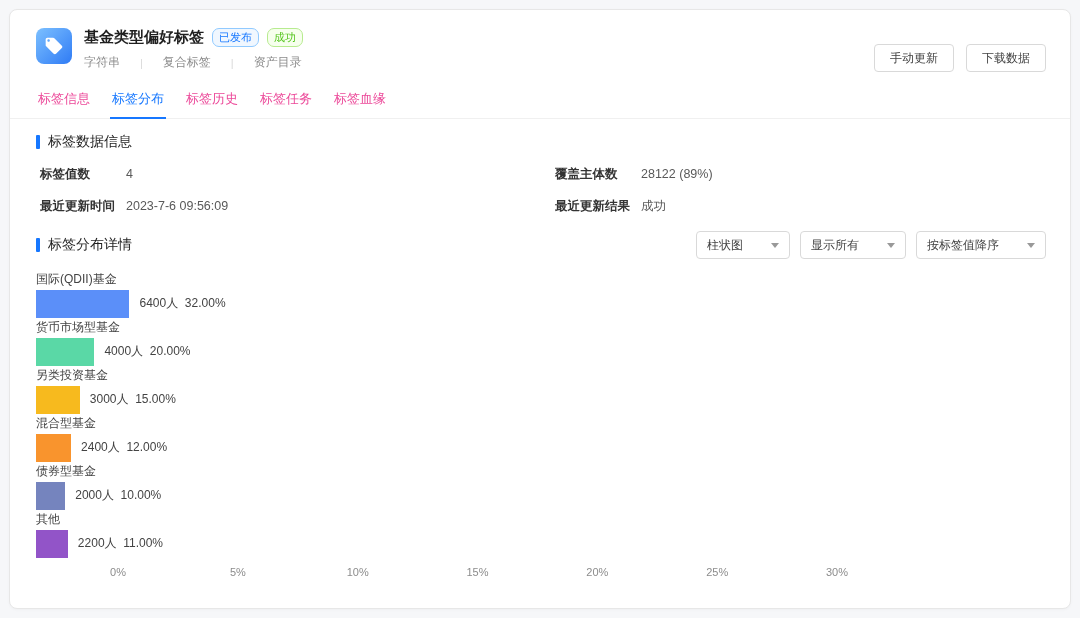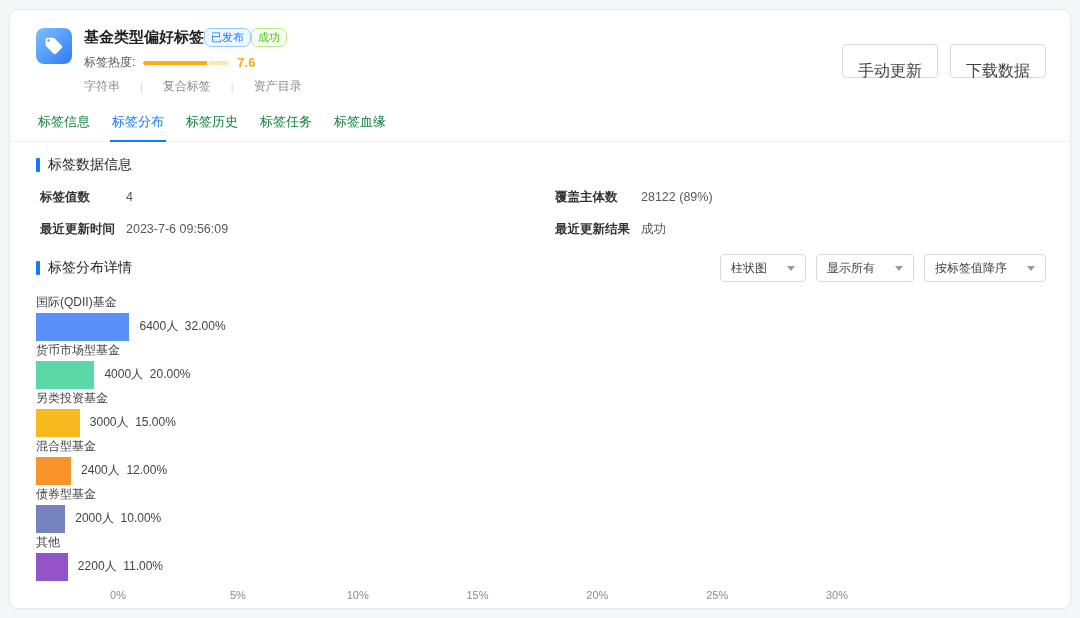--- a/index.html
+++ b/index.html
@@ -15,55 +15,55 @@
     box-shadow: 0 1px 3px rgba(0,0,0,0.03); overflow: hidden;
   }
   
   .header { display: flex; padding: 18px 24px 0 26px; }
   .avatar {
     width: 36px; height: 36px; border-radius: 8px; flex-shrink: 0;
     background: linear-gradient(135deg, #7cc0ff 0%, #2f7bf5 100%);
     display: flex; align-items: center; justify-content: center;
   }
   .header-info { margin-left: 12px; flex: 1; min-width: 0; }
-  .title-row { display: flex; align-items: center; }
+  .title-row { display: flex; align-items: center; gap: 8px; }
   .title { font-size: 15px; font-weight: bold; color: #1f1f1f; }
   .badge { font-size: 11px; line-height: 17px; padding: 0 6px; border-radius: 7px; border: 1px solid; white-space: nowrap; }
   .badge-blue { color: #1677ff; border-color: #91caff; background: #f0f7ff; }
   .badge-green { color: #52c41a; border-color: #b7eb8f; background: #f6ffed; }
   .heat-row { display: flex; align-items: center; margin-top: 7px; gap: 8px; font-size: 12px; color: #595959; }
   .heat-bar { width: 86px; height: 4px; border-radius: 2px; background: #ffe7b3; position: relative; overflow: hidden; }
   .heat-fill { position: absolute; left: 0; top: 0; bottom: 0; border-radius: 2px; border-right: 2px solid #fff; background: #faad14; }
   .heat-value { color: #faad14; font-size: 13px; font-weight: bold; }
   .meta-row { margin-top: 7px; display: flex; align-items: center; gap: 20px; font-size: 12px; color: #8c8c8c; }
   .meta-sep { color: #d9d9d9; font-size: 11px; }
   .header-actions { display: flex; gap: 12px; align-items: flex-start; padding-top: 16px; }
   .btn {
-    height: 28px; padding: 16px 15px; background: #fff; border: 1px solid #d9d9d9;
-    border-radius: 4px; font-size: 16px; color: #434343; cursor: pointer;
+    height: 28px; padding: 4px 15px; background: #fff; border: 1px solid #d9d9d9;
+    border-radius: 4px; font-size: 12px; color: #434343; cursor: pointer;
     font-family: inherit; white-space: nowrap;
   }
   
   .tabs { display: flex; gap: 18px; padding: 0 26px; margin-top: 10px; border-bottom: 1px solid #f0f0f0; }
-  .tab { font-size: 13px; color: #15803d; padding: 8px 2px 10px; cursor: pointer; position: relative; white-space: nowrap; }
+  .tab { font-size: 13px; color: #ec4899; padding: 8px 2px 10px; cursor: pointer; position: relative; white-space: nowrap; }
   .tab.active { color: #1677ff; font-weight: 500; }
   .tab.active::after { content: ""; position: absolute; left: 0; right: 0; bottom: -1px; height: 2px; background: #1677ff; }
   
   .section { padding: 14px 24px 0 26px; }
   .section-head { display: flex; align-items: center; justify-content: space-between; }
   .section-title { display: flex; align-items: center; gap: 8px; font-size: 14px; font-weight: normal; color: #1f1f1f; }
   .bluebar { width: 4px; height: 14px; background: #1677ff; border-radius: 1px; }
   .info-grid { display: grid; grid-template-columns: 515px 1fr; row-gap: 15px; margin: 15px 0 2px 4px; }
   .info-field { display: flex; font-size: 12.5px; align-items: baseline; }
   .info-label { font-weight: bold; color: #333; width: 86px; flex-shrink: 0; }
   .info-value { color: #595959; }
   
   .chart-controls { display: flex; gap: 10px; }
   .select {
-    display: inline-flex; align-items: center; gap: 20px; height: 28px; padding: 0 10px;
+    display: inline-flex; align-items: center; gap: 28px; height: 28px; padding: 0 10px;
     background: #fff; border: 1px solid #d9d9d9; border-radius: 4px;
     font-size: 12px; color: #434343; cursor: pointer; white-space: nowrap;
   }
   .caret { width: 0; height: 0; border-left: 4px solid transparent; border-right: 4px solid transparent; border-top: 5px solid #999; }
   
   .chart { margin-top: 12px; }
   .chart-row { display: flex; align-items: flex-start; height: 48px; flex-direction: column; }
   .row-label { width: 82px; flex-shrink: 0; font-size: 12px; color: #434343; white-space: nowrap; }
   .row-plot { flex: 1; min-width: 0; margin-right: 82px; display: flex; align-items: center; }
   .bar { height: 28px; flex-shrink: 0; }
@@ -82,27 +82,20 @@
       <svg width="20" height="20" viewBox="0 0 24 24" fill="#ffffff">
         <path d="M21.41 11.58l-9-9C12.05 2.22 11.55 2 11 2H4c-1.1 0-2 .9-2 2v7c0 .55.22 1.05.59 1.42l9 9c.36.36.86.58 1.41.58.55 0 1.05-.22 1.41-.59l7-7c.37-.36.59-.86.59-1.41 0-.55-.23-1.06-.59-1.42zM5.5 7C4.67 7 4 6.33 4 5.5S4.67 4 5.5 4 7 4.67 7 5.5 6.33 7 5.5 7z"></path>
       </svg>
     </div>
     <div class="header-info">
       <div class="title-row">
         <span class="title">基金类型偏好标签</span>
         <span class="badge badge-blue">已发布</span>
         <span class="badge badge-green">成功</span>
       </div>
-      <div class="heat-row">
-        <span class="heat-label">标签热度:</span>
-        <span class="heat-bar">
-            <span class="heat-fill" id="heat-fill" style="width: 76%; background: rgb(250, 173, 20);"></span>
-          </span>
-        <span class="heat-value">7.6</span>
-      </div>
       <div class="meta-row">
         <span>字符串</span>
         <span class="meta-sep">|</span>
         <span>复合标签</span>
         <span class="meta-sep">|</span>
         <span>资产目录</span>
       </div>
     </div>
     <div class="header-actions">
       <button class="btn">手动更新</button>

